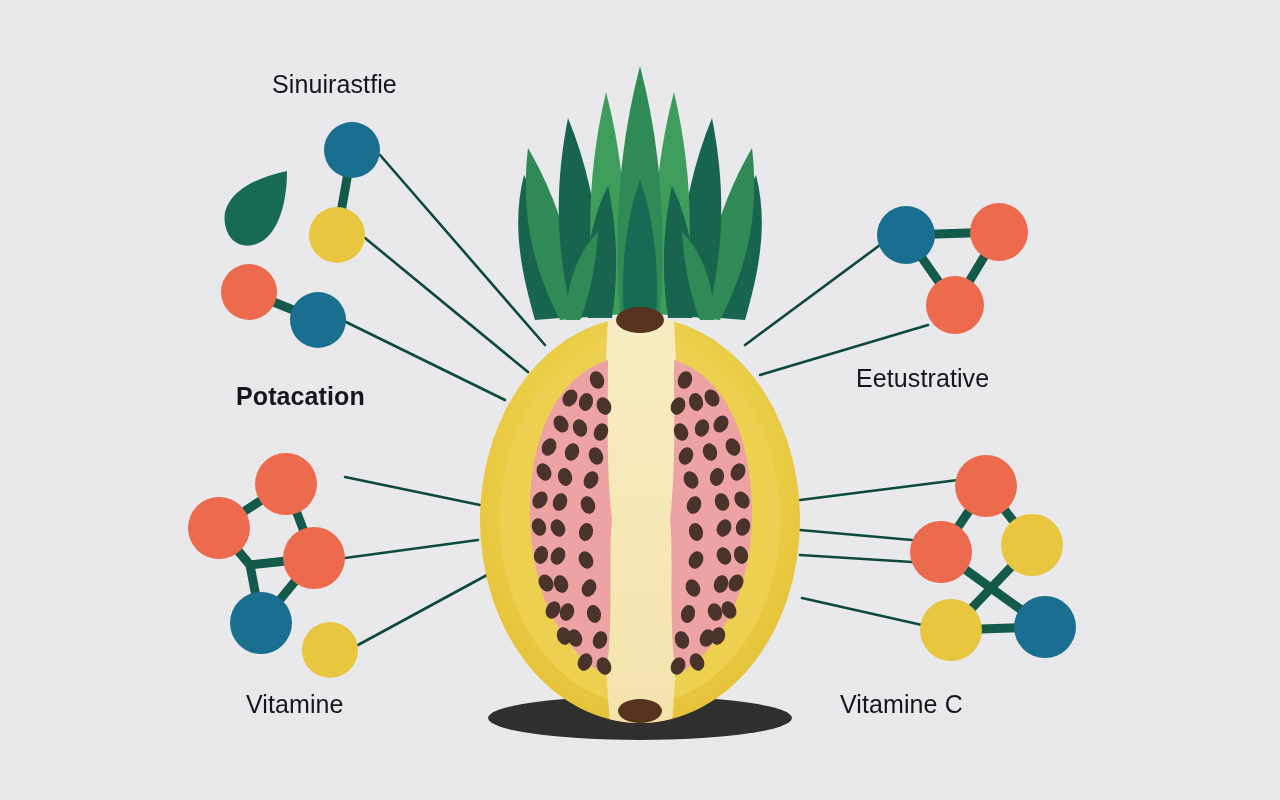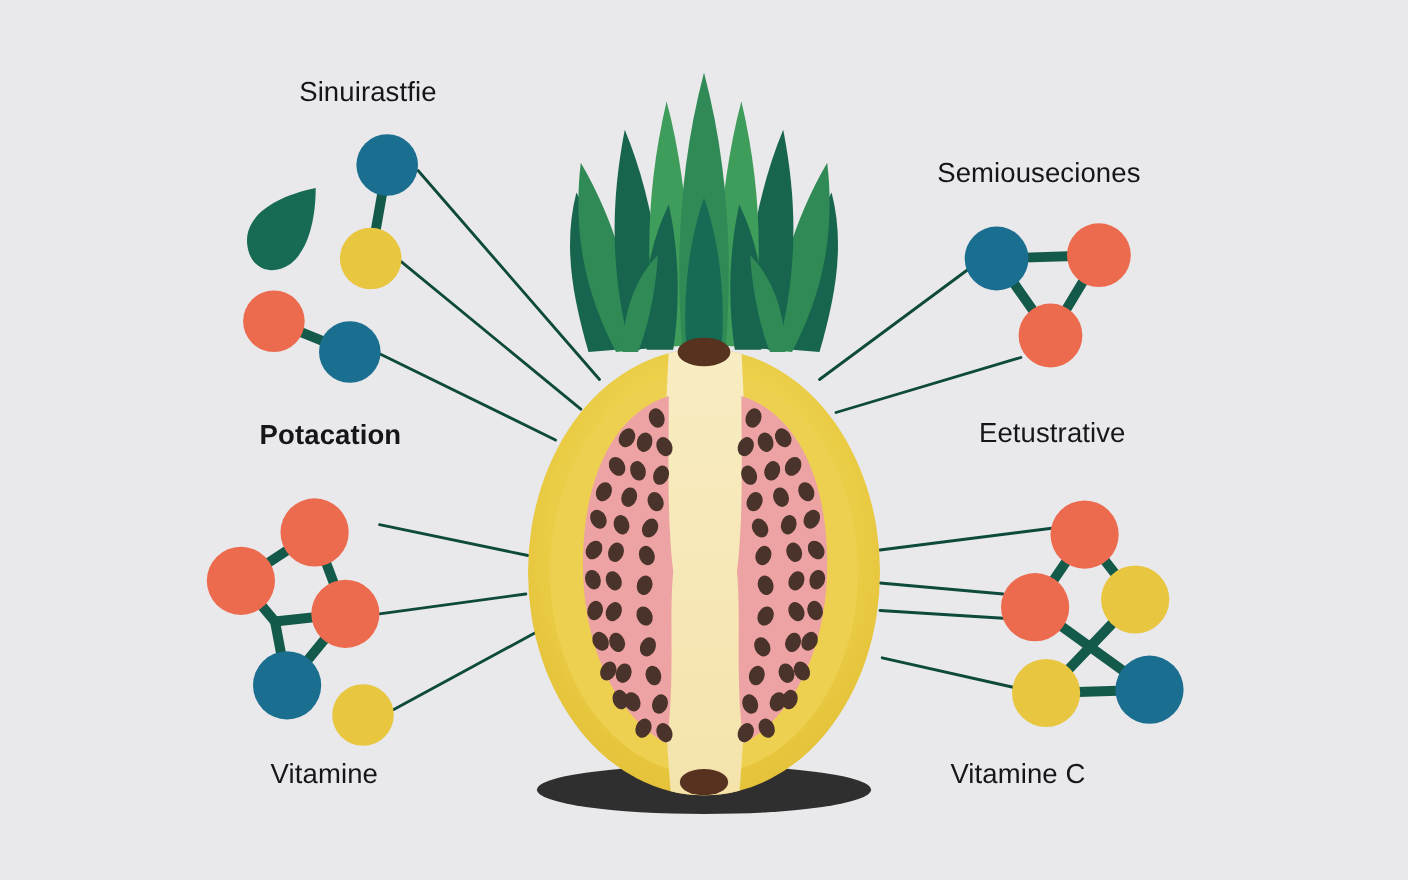--- a/index.html
+++ b/index.html
@@ -33,22 +33,22 @@
     font-size: 25px;
     font-weight: 400;
     color: #16161a;
     white-space: nowrap;
     letter-spacing: 0.1px;
   }
   .lbl-sinuirastfie { left: 272px; top: 70px; }
   .lbl-potacation   { left: 236px; top: 382px; font-weight: bold; }
   .lbl-soudansur    { left: 246px; top: 690px; }
   .lbl-semiouseciones { left: 852px; top: 143px; }
-  .lbl-eetustrative { left: 890px; top: 364px; margin-top: 16px; }
-  .lbl-vitaminec    { left: 864px; top: 690px; }
+  .lbl-eetustrative { left: 856px; top: 364px; }
+  .lbl-vitaminec    { left: 840px; top: 690px; }
 </style>
 </head>
 <body>
 
 <div id="stage">
 
   <svg id="scene" viewBox="0 0 1280 800" xmlns="http://www.w3.org/2000/svg">
     <defs>
       <radialGradient id="fleshGrad" cx="50%" cy="42%" r="62%">
         <stop offset="0%" stop-color="#f4dd6b"></stop>
@@ -250,17 +250,16 @@
       <circle cx="941" cy="552" r="31" fill="#ec6a4e"></circle>
       <circle cx="1032" cy="545" r="31" fill="#e8c640"></circle>
       <circle cx="951" cy="630" r="31" fill="#e8c640"></circle>
       <circle cx="1045" cy="627" r="31" fill="#1a6e90"></circle>
     </g>
   </svg>
 
   <div class="label lbl-sinuirastfie">Sinuirastfie</div>
   <div class="label lbl-potacation">Potacation</div>
   <div class="label lbl-soudansur">Vitamine</div>
-  <div class="label lbl-semiouseciones">Semiouseciones</div>
   <div class="label lbl-eetustrative">Eetustrative</div>
   <div class="label lbl-vitaminec">Vitamine C</div>
 
 </div>
 
 </body></html>

